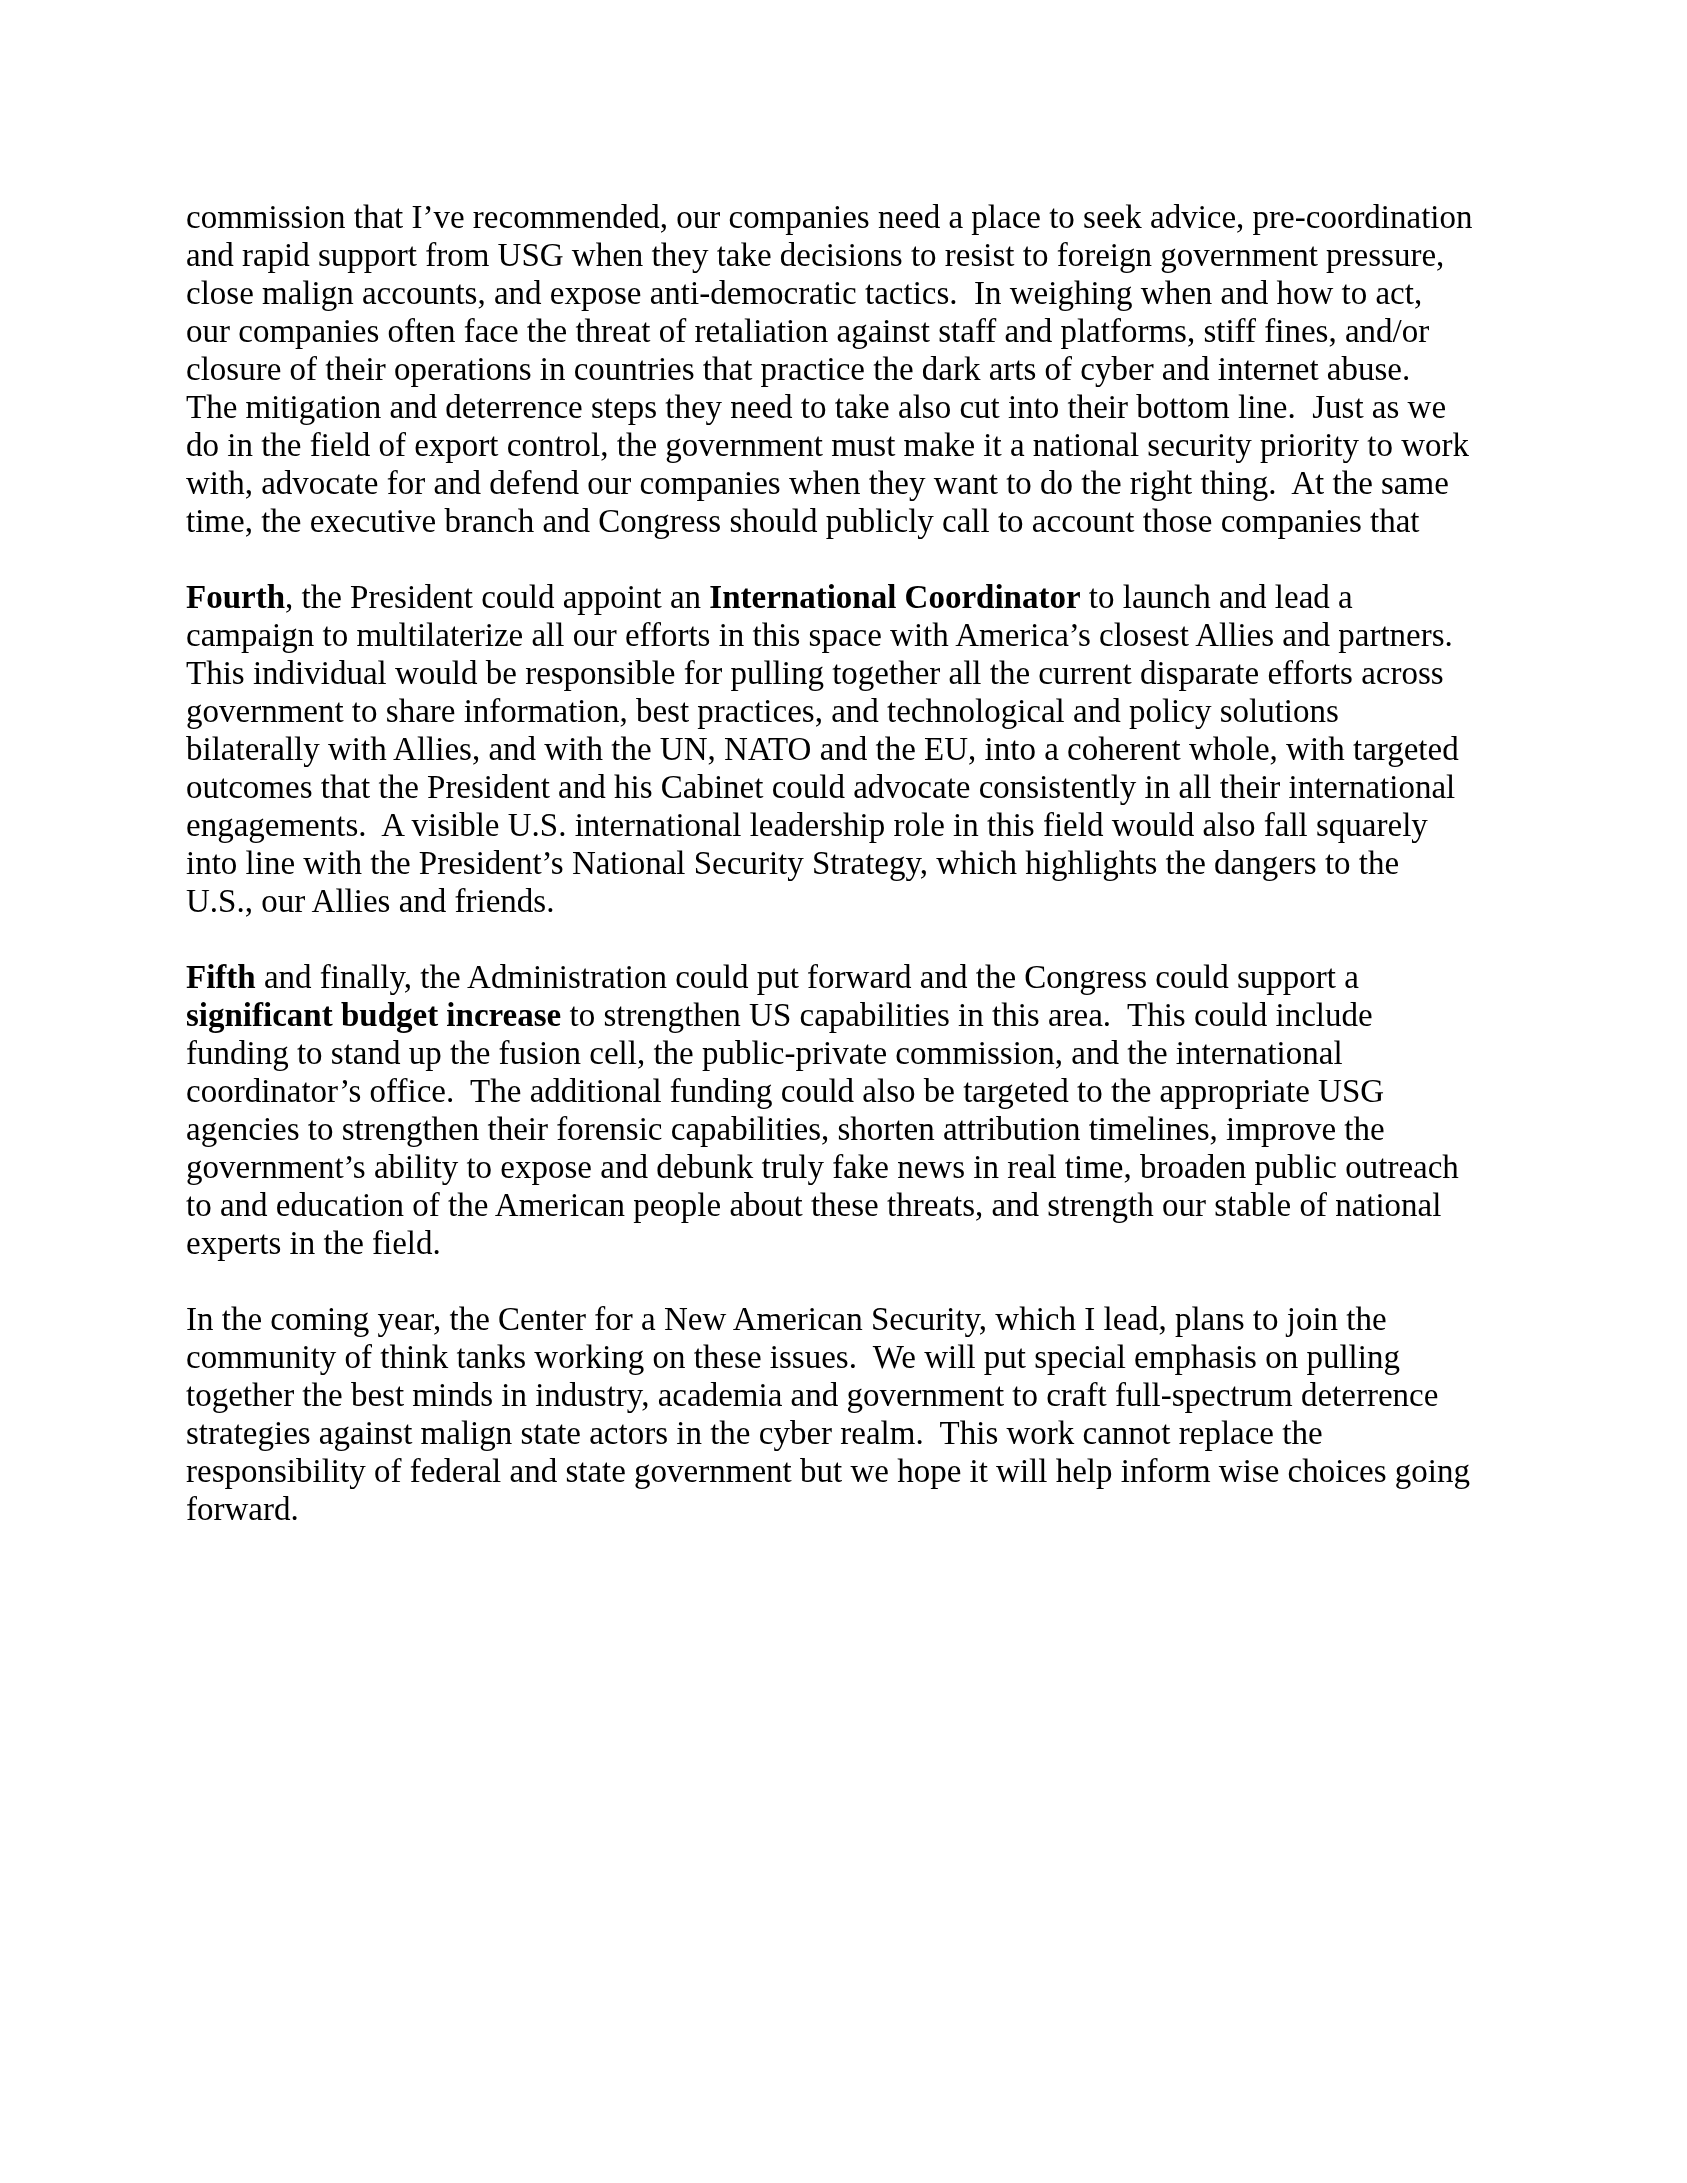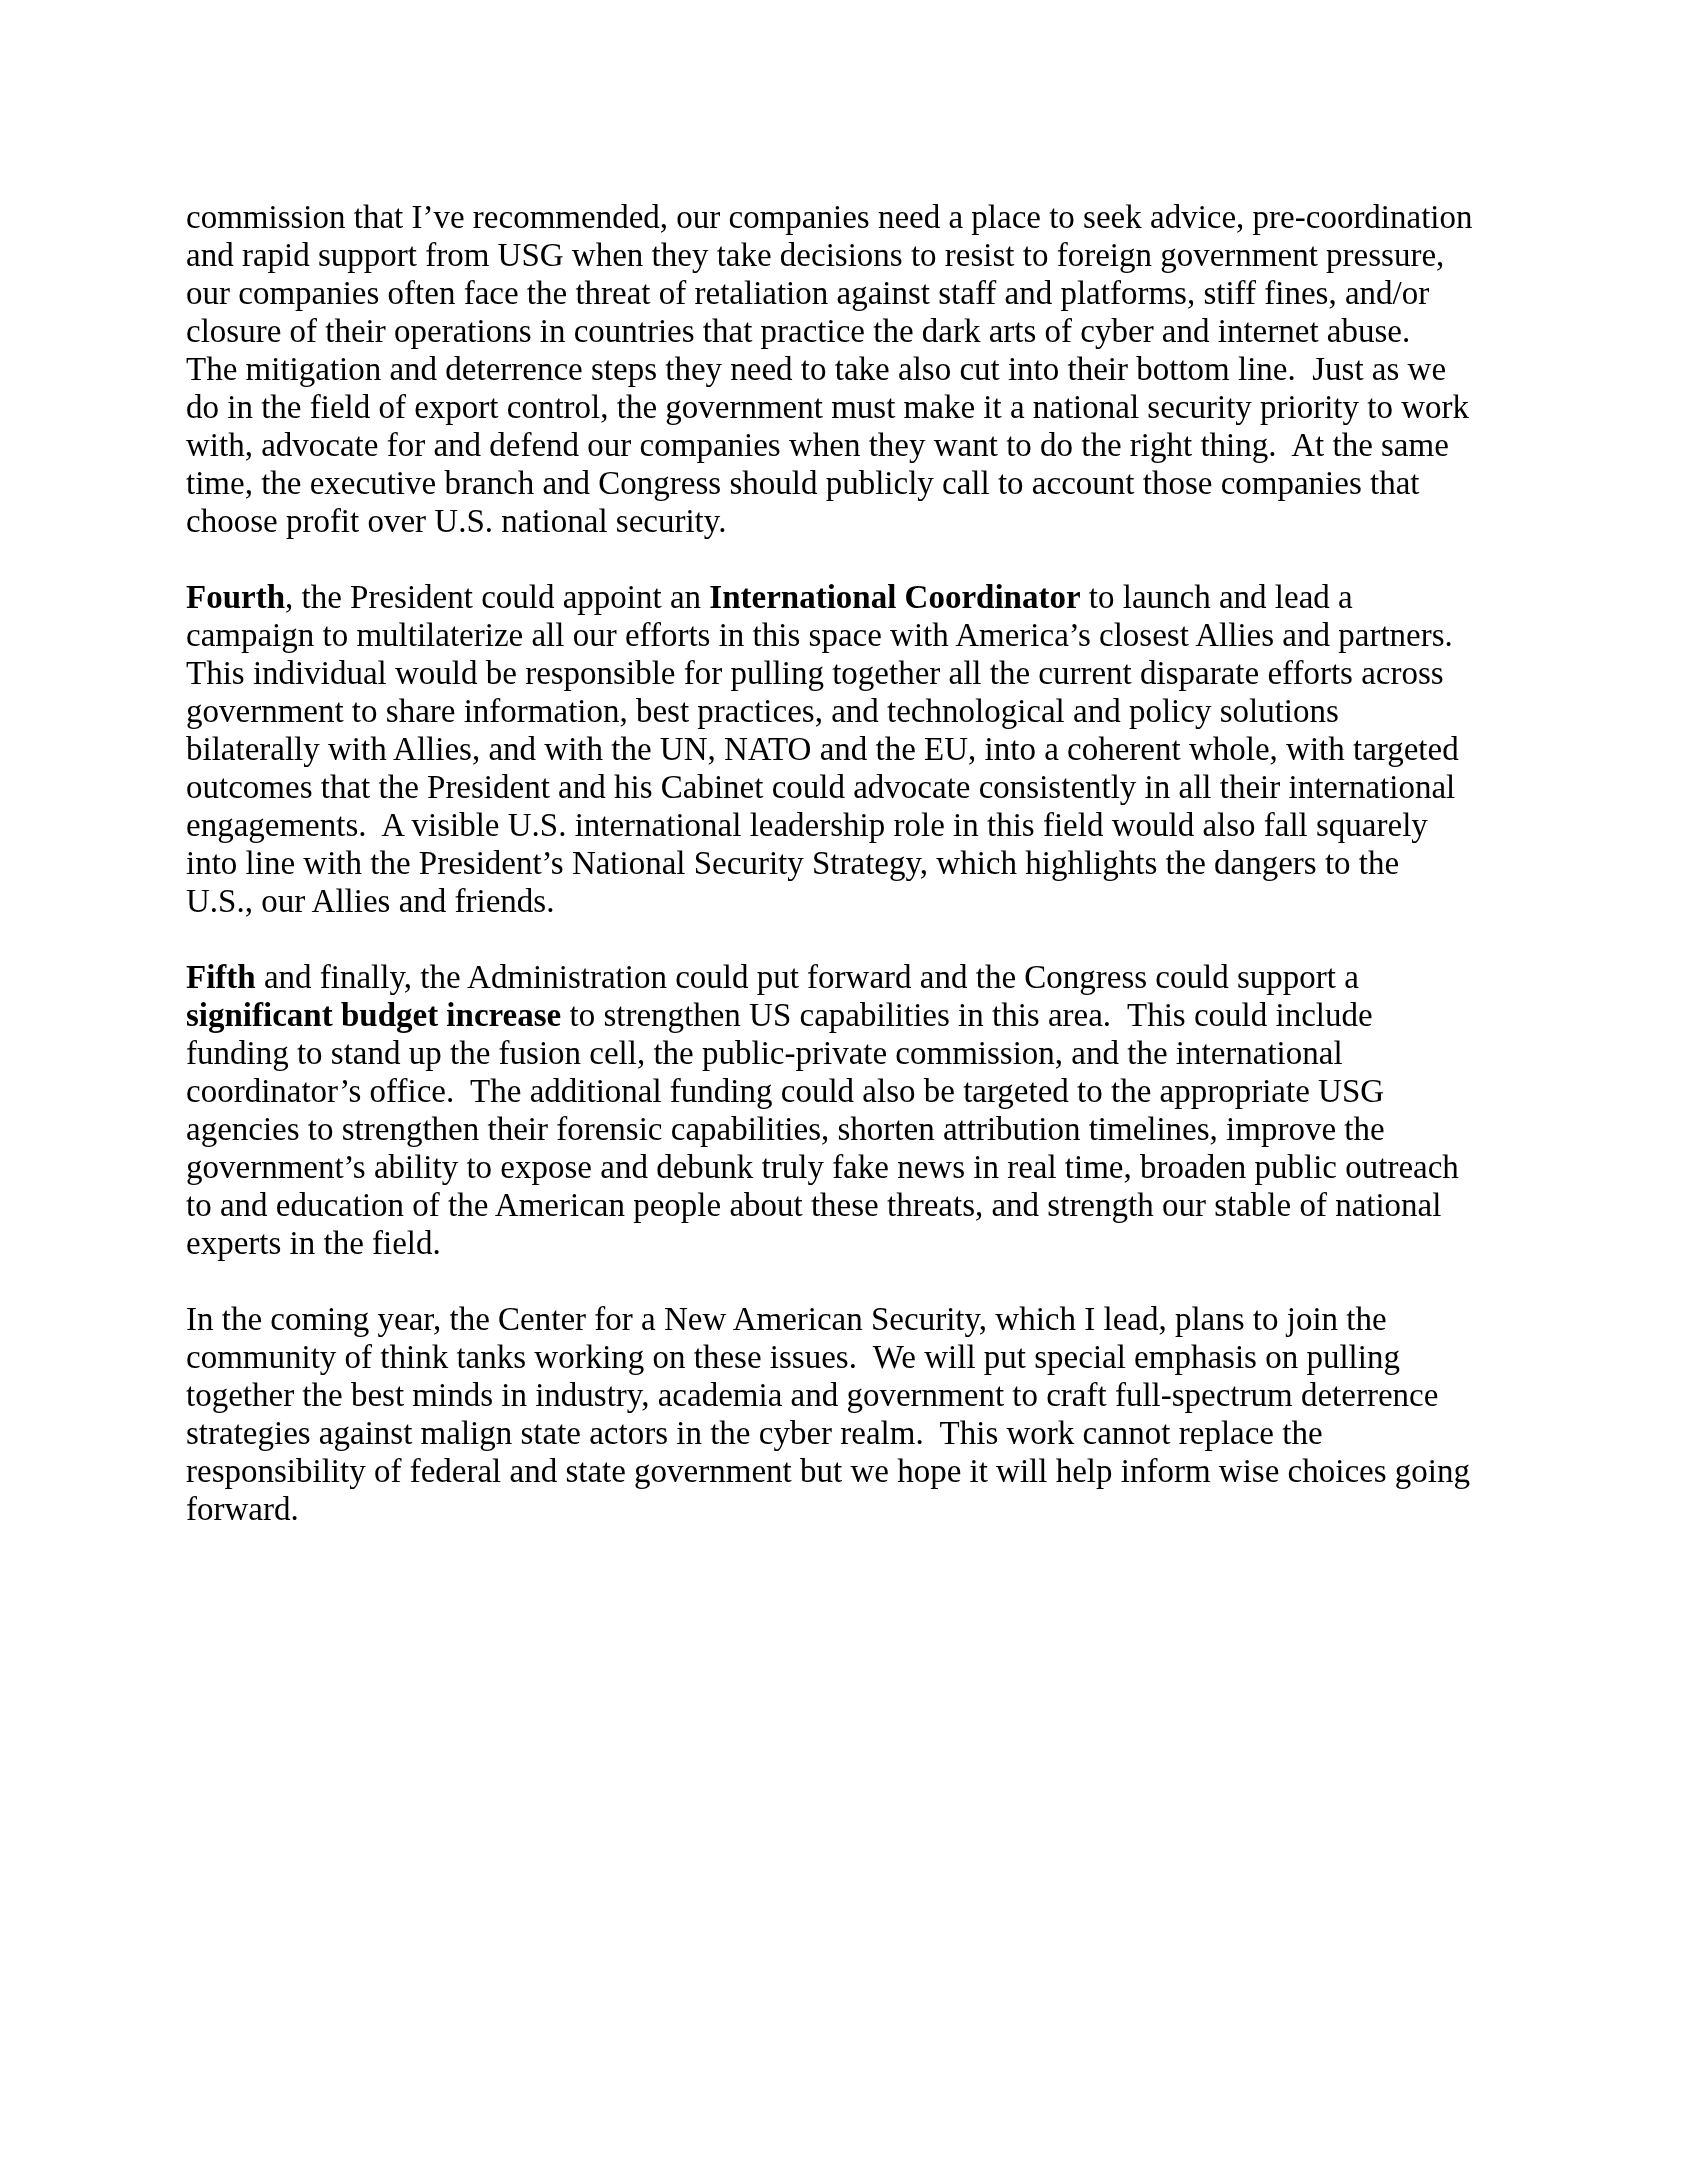--- a/index.html
+++ b/index.html
@@ -35,27 +35,27 @@
       font-weight: bold;
     }
   </style>
 </head>
 <body>
 
 <div class="page" id="page-root">
     <div class="para">
       <span class="line"><span>commission that I’ve recommended, our companies need a place to seek advice, pre-coordination</span></span>
       <span class="line"><span>and rapid support from USG when they take decisions to resist to foreign government pressure,</span></span>
+      <span class="line"><span>close malign accounts, and expose anti-democratic tactics.  In weighing when and how to act,</span></span>
       <span class="line"><span>our companies often face the threat of retaliation against staff and platforms, stiff fines, and/or</span></span>
       <span class="line"><span>closure of their operations in countries that practice the dark arts of cyber and internet abuse.</span></span>
       <span class="line"><span>The mitigation and deterrence steps they need to take also cut into their bottom line.  Just as we</span></span>
       <span class="line"><span>do in the field of export control, the government must make it a national security priority to work</span></span>
       <span class="line"><span>with, advocate for and defend our companies when they want to do the right thing.  At the same</span></span>
       <span class="line"><span>time, the executive branch and Congress should publicly call to account those companies that</span></span>
-      <span class="line"><span>choose profit over U.S. national security.</span></span>
     </div>
     <div class="para">
       <span class="line"><b>Fourth</b><span>, the President could appoint an </span><b>International Coordinator</b><span> to launch and lead a</span></span>
       <span class="line"><span>campaign to multilaterize all our efforts in this space with America’s closest Allies and partners.</span></span>
       <span class="line"><span>This individual would be responsible for pulling together all the current disparate efforts across</span></span>
       <span class="line"><span>government to share information, best practices, and technological and policy solutions</span></span>
       <span class="line"><span>bilaterally with Allies, and with the UN, NATO and the EU, into a coherent whole, with targeted</span></span>
       <span class="line"><span>outcomes that the President and his Cabinet could advocate consistently in all their international</span></span>
       <span class="line"><span>engagements.  A visible U.S. international leadership role in this field would also fall squarely</span></span>
       <span class="line"><span>into line with the President’s National Security Strategy, which highlights the dangers to the</span></span>

